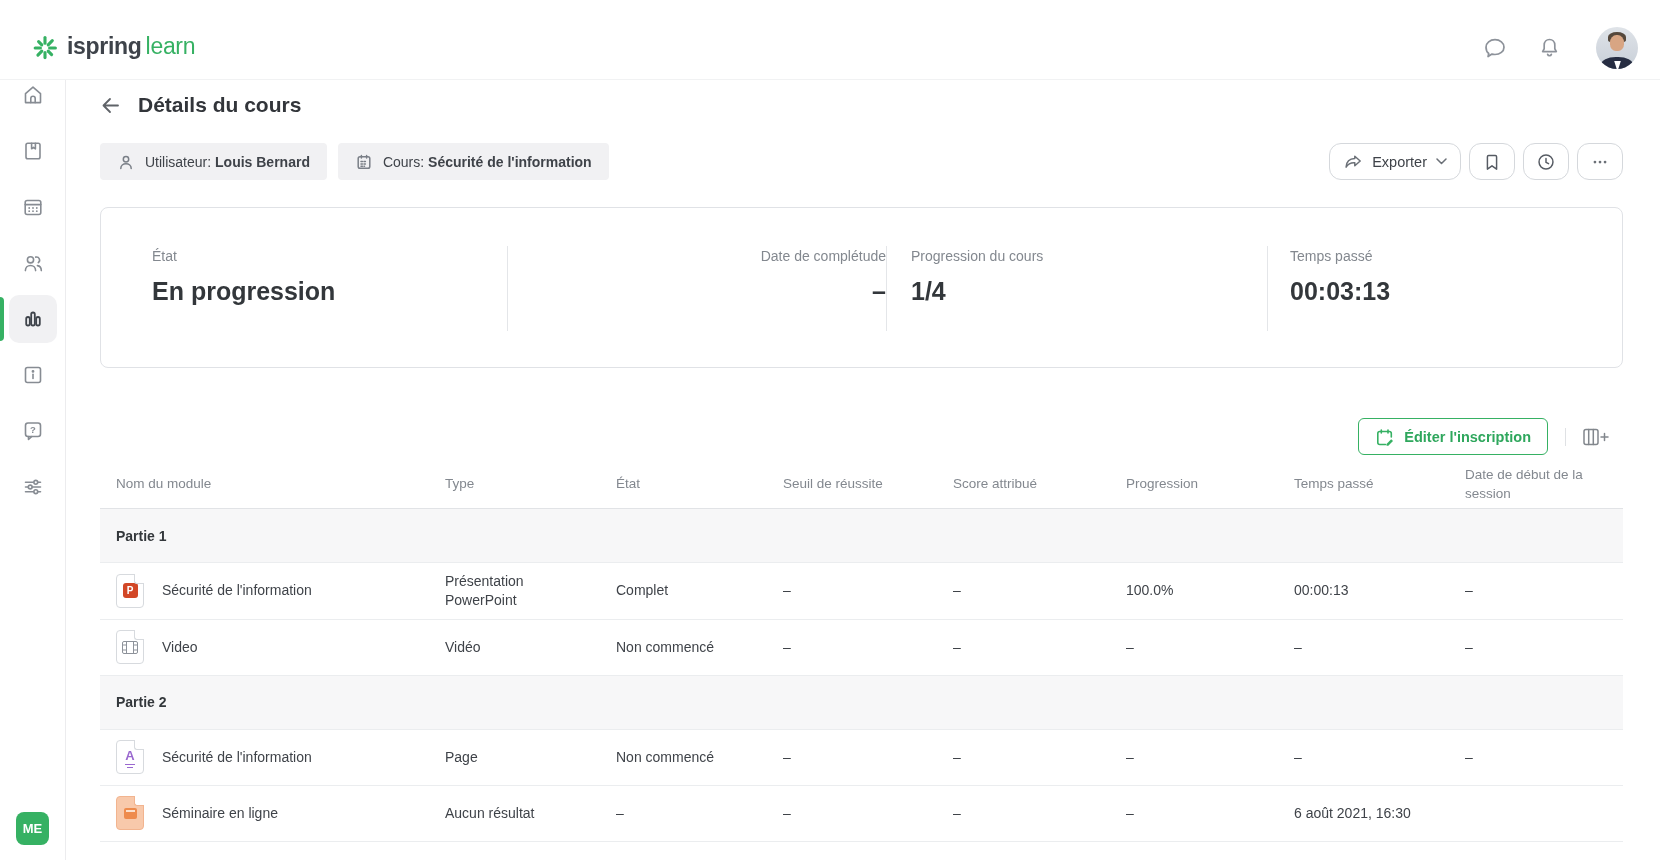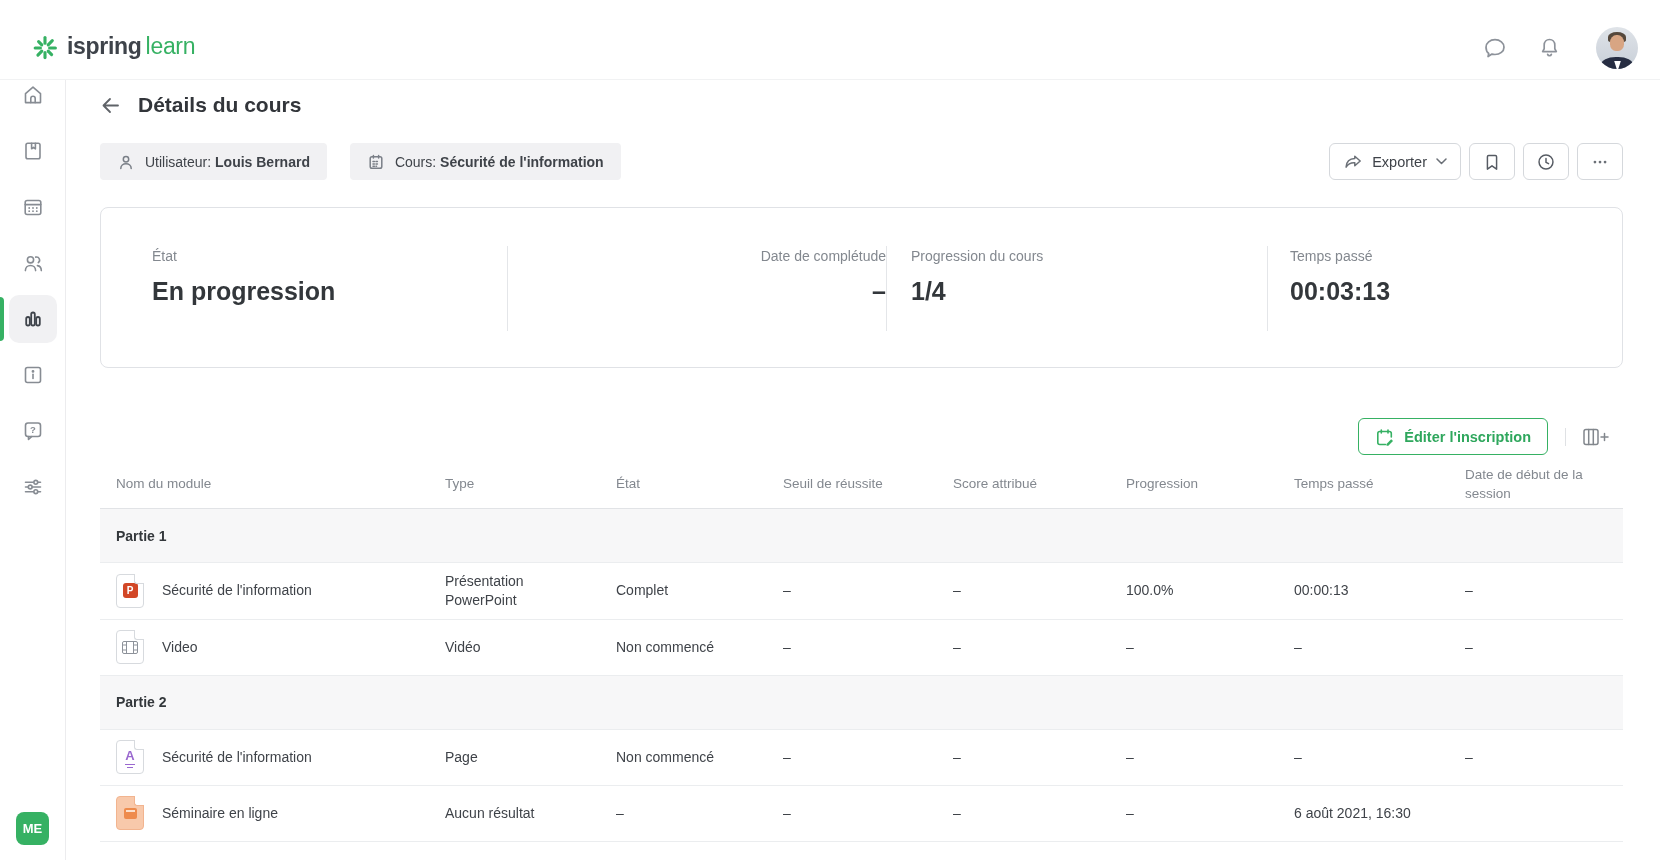--- a/index.html
+++ b/index.html
@@ -38,26 +38,26 @@
 
   
   .main{position:absolute;top:64px;left:66px;right:0;bottom:0;box-sizing:border-box;
         padding:26px 37px 0 34px;background:#fff;}
 
   .title-row{height:30px;display:flex;align-items:center;gap:17px;}
   .back-btn{background:none;border:none;padding:0;cursor:pointer;display:flex;align-items:center;}
   .page-title{font-size:21px;font-weight:700;color:#32353a;margin:0;}
 
   .filters-row{margin-top:23px;height:37px;display:flex;align-items:center;justify-content:space-between;}
-  .chips{display:flex;gap:23px;}
+  .chips{display:flex;gap:11px;}
   .chip{height:37px;background:#f1f1f3;border-radius:4px;display:flex;align-items:center;gap:10px;
         padding:0 17px;font-size:14px;color:#3f4349;cursor:pointer;}
   .chip b{font-weight:700;}
   .right-actions{display:flex;align-items:center;gap:8px;}
-  .btn{height:37px;background:#fff;border:1px solid #d5d8dc;border-radius:6px;display:flex;align-items:center;
+  .btn{height:37px;background:#fff;border:1px solid #d5d8dc;border-radius:12px;display:flex;align-items:center;
        justify-content:center;cursor:pointer;box-sizing:border-box;font-family:inherit;}
   .btn-export{padding:0 13px;gap:9px;font-size:14.5px;color:#3f4349;}
   .btn-sq{width:46px;}
 
   
   .summary-card{margin-top:27px;height:161px;border:1px solid #e0e2e6;border-radius:8px;box-sizing:border-box;
                 display:flex;background:#fff;}
   .stat{position:relative;box-sizing:border-box;padding-top:40px;}
   .stat:nth-child(1){width:406px;padding-left:51px;}
   .stat:nth-child(2){width:379px;padding-left:23px;text-align:right;}

